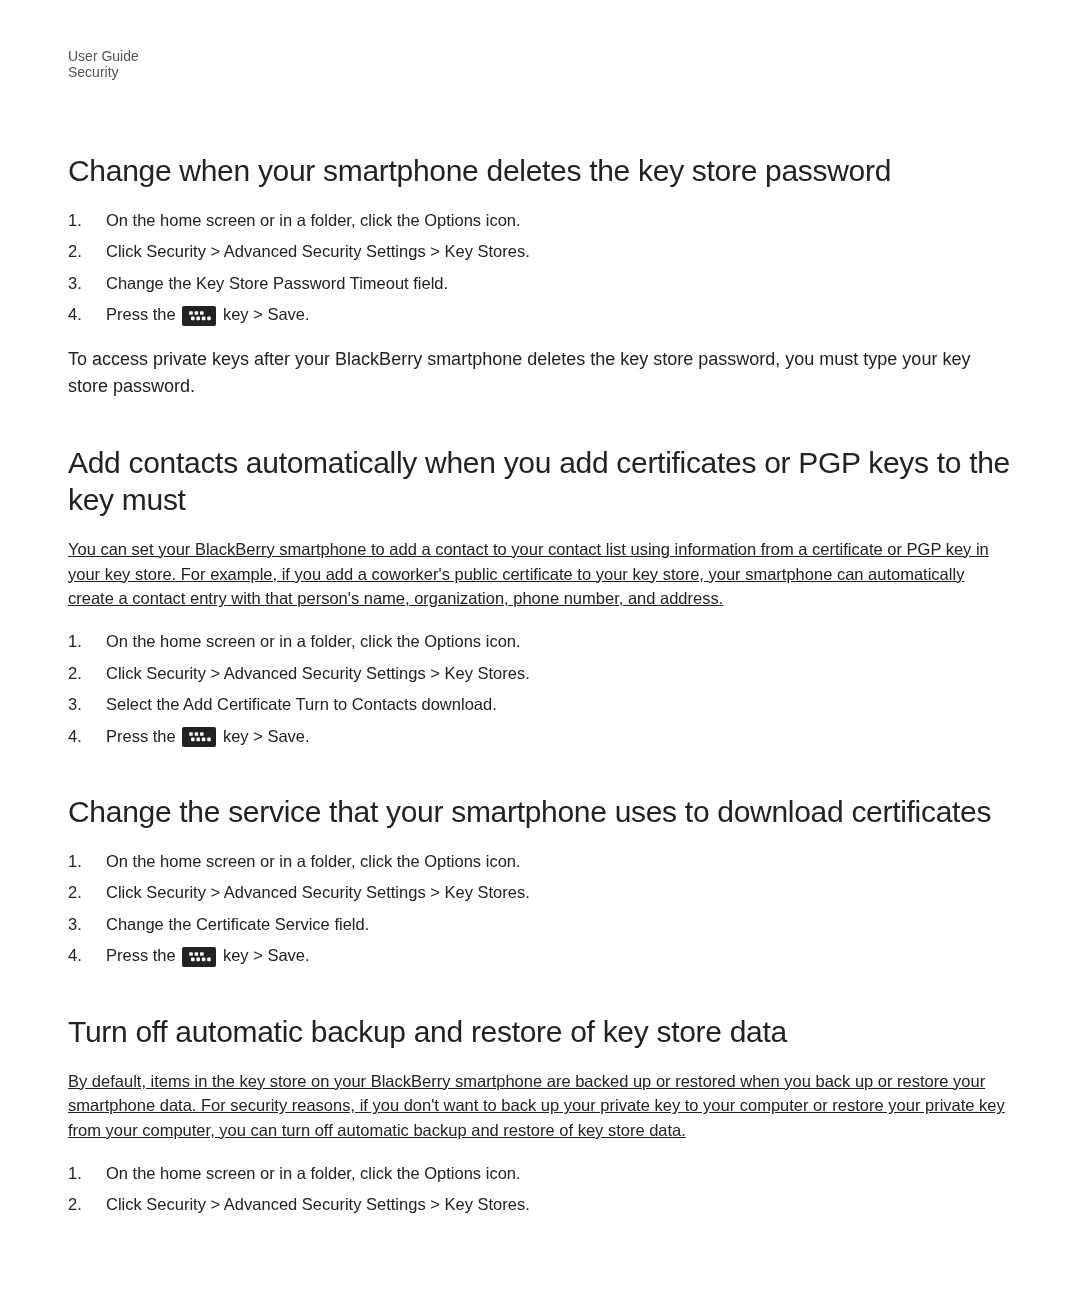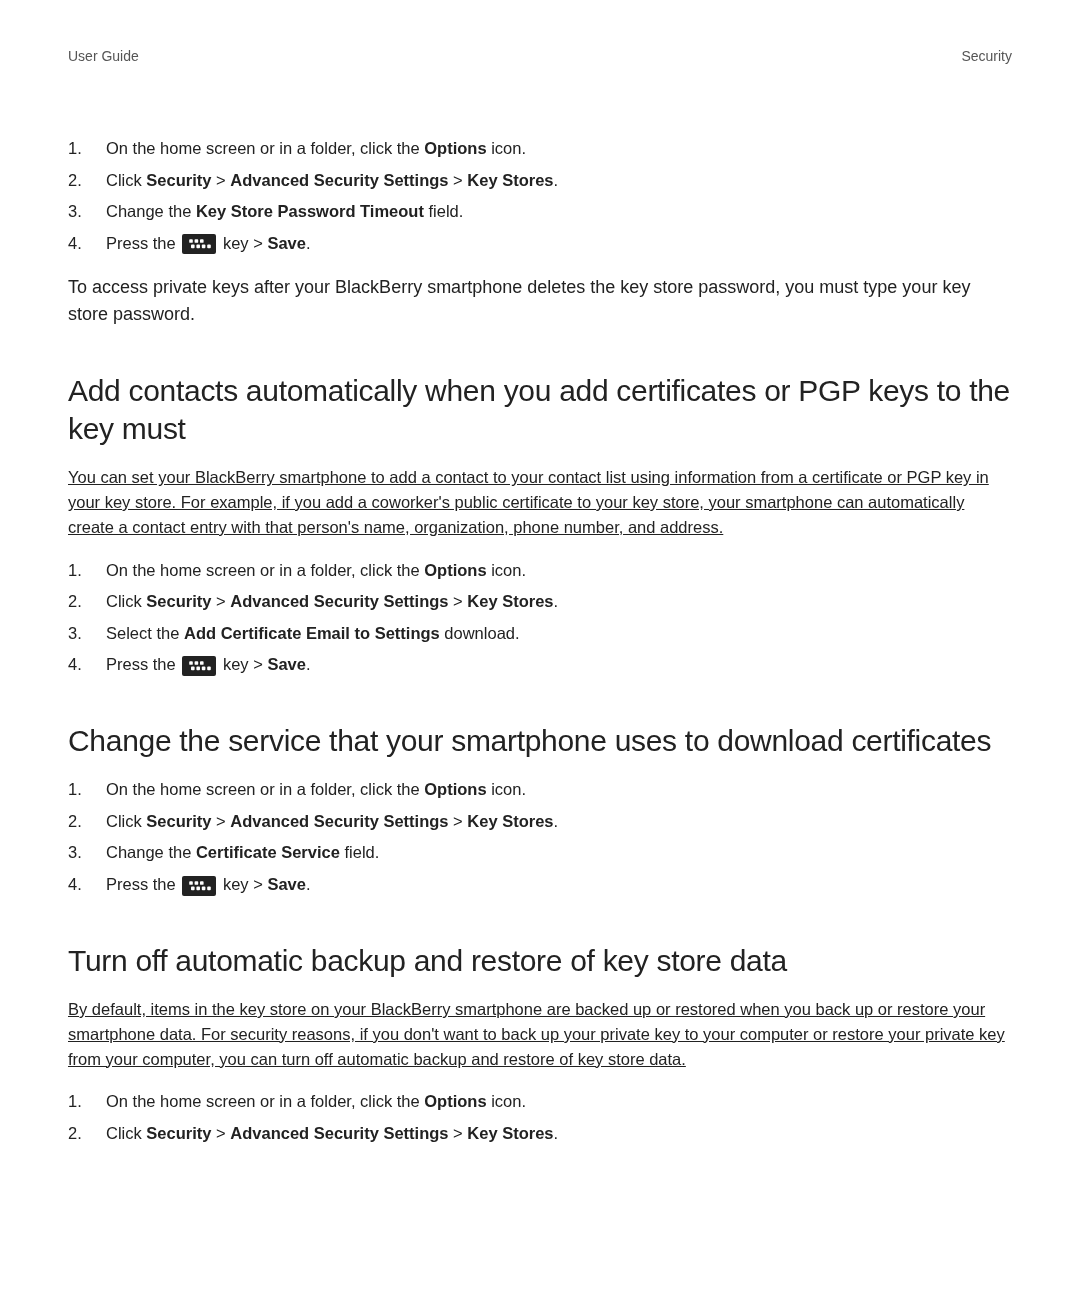--- a/index.html
+++ b/index.html
@@ -13,20 +13,21 @@
       color: #222;
       width: 1080px;
       padding: 48px 68px 28px 68px;
     }
     .header {
       display: flex;
       justify-content: space-between;
       font-size: 14px;
       color: #555;
       margin-bottom: 72px;
+      flex-direction: column;
     }
     h2 {
       font-size: 30px;
       font-weight: 400;
       margin-bottom: 18px;
       line-height: 1.25;
       letter-spacing: -0.3px;
     }
     .section {
       margin-bottom: 44px;
@@ -53,21 +54,21 @@
       padding-left: 38px;
       position: relative;
       margin-bottom: 6px;
     }
     ol li::before {
       content: counter(step) ".";
       position: absolute;
       left: 0;
     }
     .bold {
-      font-weight: 700;
+      font-weight: 400;
       text-align: center;
     }
     .bb-key {
       display: inline-block;
       vertical-align: middle;
       width: 34px;
       height: 20px;
       background: #222;
       border-radius: 2px;
       position: relative;
@@ -95,35 +96,36 @@
 </head>
 <body>
 
 <div class="header">
   <span>User Guide</span>
   <span>Security</span>
 </div>
 
 <div id="content">
     <div class="section">
+      <h2>Change when your smartphone deletes the key store password</h2>
       <ol>
         <li><span>On the home screen or in a folder, click the </span><span class="bold">Options</span><span> icon.</span></li>
         <li><span>Click </span><span class="bold">Security</span><span> &gt; </span><span class="bold">Advanced Security Settings</span><span> &gt; </span><span class="bold">Key Stores</span><span>.</span></li>
         <li><span>Change the </span><span class="bold">Key Store Password Timeout</span><span> field.</span></li>
         <li><span>Press the </span><span class="bb-key"></span><span> key &gt; </span><span class="bold">Save</span><span>.</span></li>
       </ol>
       <p class="after-list">To access private keys after your BlackBerry smartphone deletes the key store password, you must type your key store password.</p>
     </div>
     <div class="section">
       <h2>Add contacts automatically when you add certificates or PGP keys to the key must</h2>
       <p class="intro">You can set your BlackBerry smartphone to add a contact to your contact list using information from a certificate or PGP key in your key store. For example, if you add a coworker's public certificate to your key store, your smartphone can automatically create a contact entry with that person's name, organization, phone number, and address.</p>
       <ol>
         <li><span>On the home screen or in a folder, click the </span><span class="bold">Options</span><span> icon.</span></li>
         <li><span>Click </span><span class="bold">Security</span><span> &gt; </span><span class="bold">Advanced Security Settings</span><span> &gt; </span><span class="bold">Key Stores</span><span>.</span></li>
-        <li><span>Select the </span><span class="bold">Add Certificate Email to Settings</span><span> download.</span></li>
+        <li><span>Select the </span><span class="bold">Add Certificate Turn to Contacts</span><span> download.</span></li>
         <li><span>Press the </span><span class="bb-key"></span><span> key &gt; </span><span class="bold">Save</span><span>.</span></li>
       </ol>
     </div>
     <div class="section">
       <h2>Change the service that your smartphone uses to download certificates</h2>
       <ol>
         <li><span>On the home screen or in a folder, click the </span><span class="bold">Options</span><span> icon.</span></li>
         <li><span>Click </span><span class="bold">Security</span><span> &gt; </span><span class="bold">Advanced Security Settings</span><span> &gt; </span><span class="bold">Key Stores</span><span>.</span></li>
         <li><span>Change the </span><span class="bold">Certificate Service</span><span> field.</span></li>
         <li><span>Press the </span><span class="bb-key"></span><span> key &gt; </span><span class="bold">Save</span><span>.</span></li>

